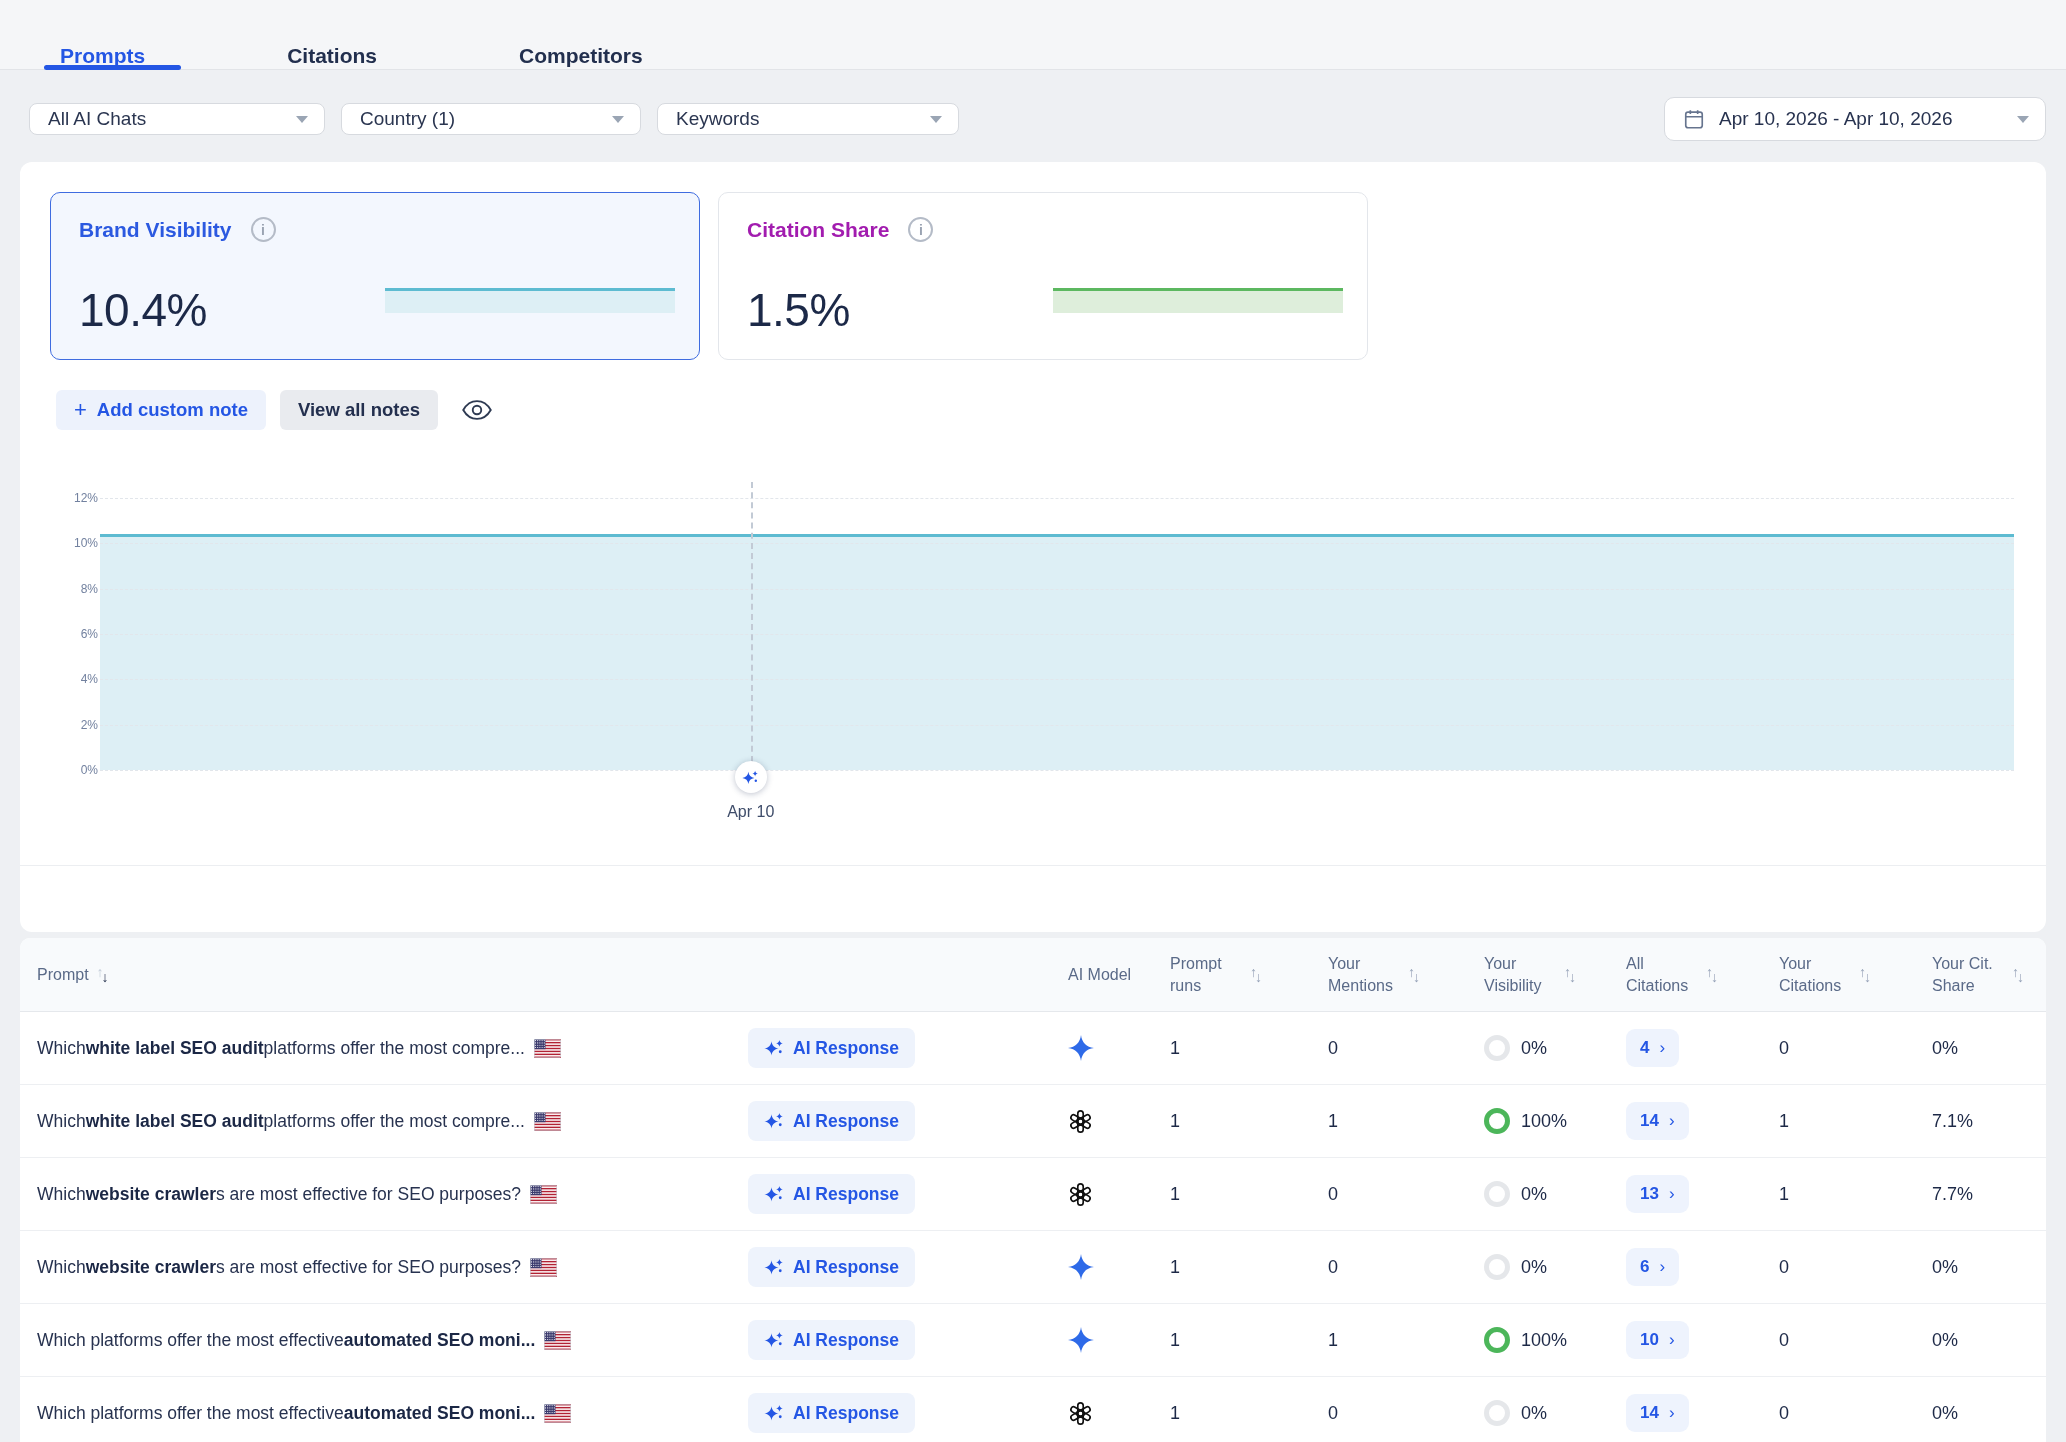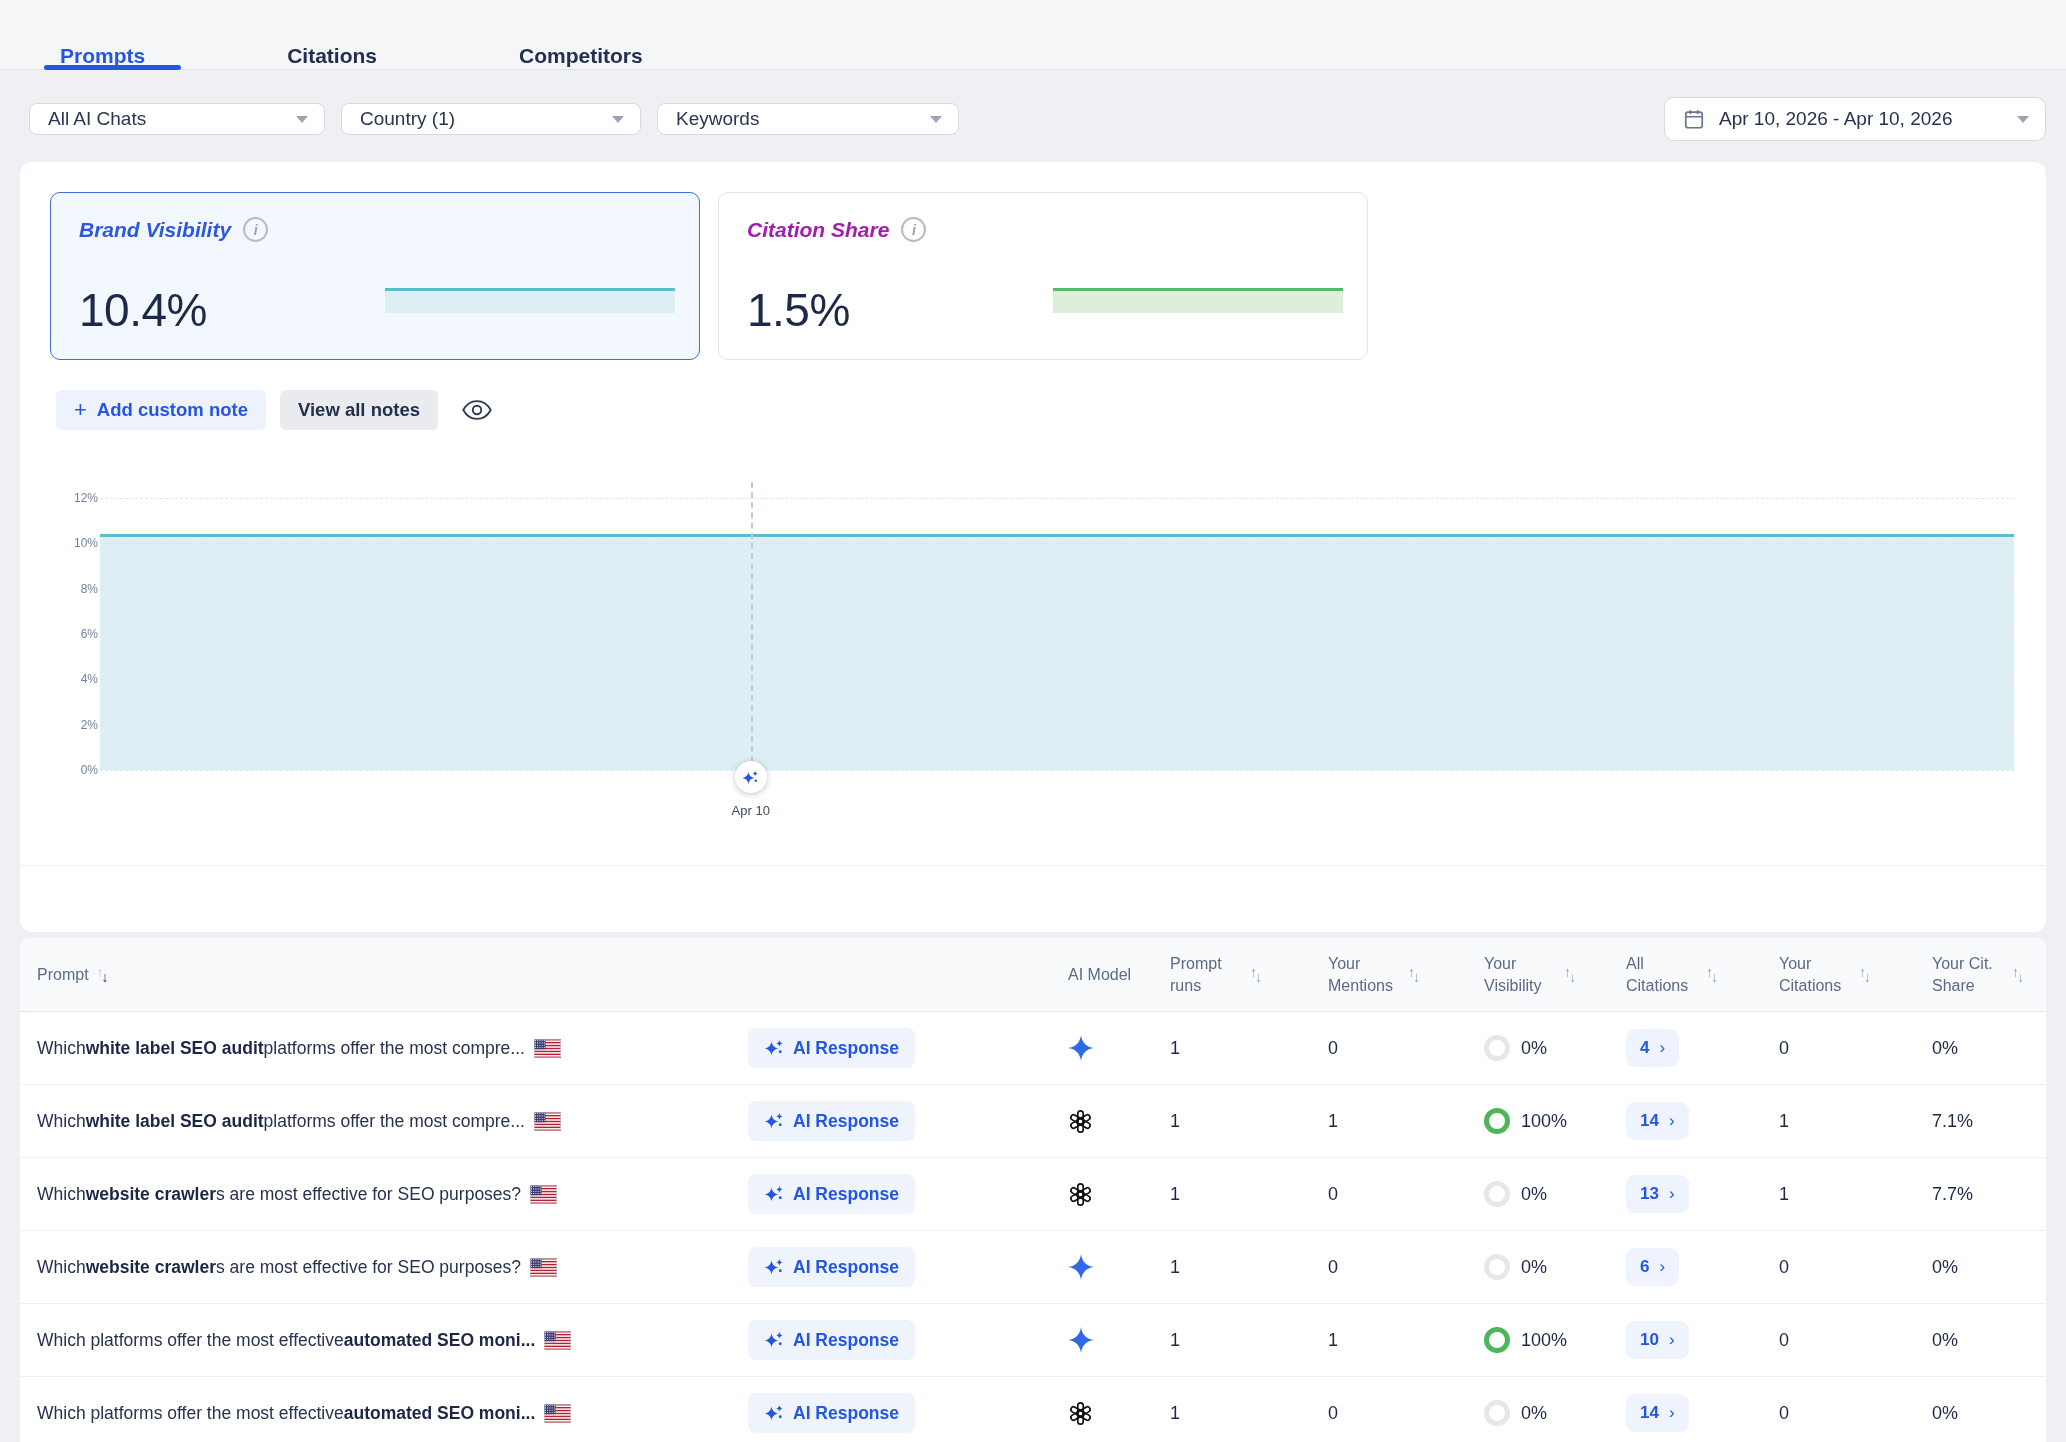--- a/index.html
+++ b/index.html
@@ -20,41 +20,41 @@
   .dd{height:32px;background:#fff;border:1px solid #d7dadf;border-radius:8px;display:flex;align-items:center;justify-content:space-between;padding:0 16px 0 18px;font-size:19px;color:#2a3550;cursor:pointer;}
   .dd1{width:296px}.dd2{width:300px}.dd3{width:302px}
   .datepicker{margin-left:auto;width:382px;height:44px;background:#fff;border:1px solid #d7dadf;border-radius:10px;display:flex;align-items:center;gap:14px;padding:0 16px 0 18px;font-size:19px;color:#27324f;cursor:pointer;}
   .datepicker .caret{margin-left:auto;}
   .caret{width:0;height:0;border-left:6px solid transparent;border-right:6px solid transparent;border-top:7px solid #9aa5b4;flex-shrink:0;}
   
   .panel1{position:absolute;left:20px;right:20px;top:162px;height:770px;background:#fff;border-radius:12px;}
   .card{position:absolute;top:30px;width:650px;height:168px;border-radius:10px;cursor:pointer;}
   .card.sel{left:30px;background:#f3f7fe;border:1.5px solid #3f6ce0;}
   .card.plain{left:698px;background:#fff;border:1px solid #e3e6eb;}
-  .card .title-row{position:absolute;top:24px;left:28px;display:flex;align-items:center;gap:12px;font-style:italic;}
+  .card .title-row{position:absolute;top:24px;left:28px;display:flex;align-items:center;gap:19px;}
   .card .title{font-size:21px;font-weight:600;color:#a21caf;}
   .card.sel .title{color:#2b59e0;}
   .info{width:25px;height:25px;border:2px solid #b4bbc7;border-radius:50%;color:#9aa3b2;font-size:14px;font-weight:600;display:flex;align-items:center;justify-content:center;cursor:pointer;flex-shrink:0;}
   .card .value{position:absolute;left:28px;bottom:22px;font-size:46px;font-weight:500;color:#1c2948;letter-spacing:-.5px;}
   .spark{position:absolute;right:24px;bottom:46px;width:290px;height:25px;}
   
   .notes-row{position:absolute;top:228px;left:36px;display:flex;align-items:center;gap:14px;}
   .btn{height:40px;border:none;border-radius:6px;display:inline-flex;align-items:center;gap:10px;padding:0 18px;font-size:18.5px;font-weight:600;cursor:pointer;font-family:inherit;}
   .btn-add{background:#edf2fc;color:#2456e4;}
   .btn-add .plus{font-size:22px;font-weight:400;line-height:1;}
   .btn-view{background:#e9ebef;color:#232f4e;}
   .eye-btn{background:none;border:none;cursor:pointer;margin-left:10px;display:flex;align-items:center;}
   
   .chart{position:absolute;top:320px;left:0;right:0;height:346px;}
   .ytick{position:absolute;left:20px;width:58px;text-align:right;font-size:12px;color:#72819f;}
   .gridline{position:absolute;left:80px;right:32px;border-top:1.5px dashed #e2e6eb;}
   .area{position:absolute;left:80px;right:32px;background:#ddeff5;border-top:3.5px solid #5dbbd1;}
   .vdash{position:absolute;width:0;border-left:2px dashed #c2cad5;top:0;}
   .marker{position:absolute;width:32px;height:32px;background:#fff;border-radius:50%;box-shadow:0 1px 6px rgba(25,39,80,.28);display:flex;align-items:center;justify-content:center;cursor:pointer;border:none;}
-  .xlabel{position:absolute;font-size:13px;color:#3f4d6a;transform:translateX(-50%);}
+  .xlabel{position:absolute;font-size:16px;color:#3f4d6a;transform:translateX(-50%);}
   .panel-divider{position:absolute;top:703px;left:0;right:0;border-top:1px solid #eceef1;}
   
   .panel2{position:absolute;left:20px;right:20px;top:938px;height:512px;background:#fff;border-radius:10px 10px 0 0;overflow:hidden;}
   .grid{display:grid;grid-template-columns:710px 330px 100px 145px 155px 150px 155px 150px minmax(0,1fr);align-items:center;}
   .grid > :nth-child(1){padding-left:17px}
   .grid > :nth-child(2){padding-left:18px}
   .grid > :nth-child(3){padding-left:8px}
   .grid > :nth-child(4){padding-left:10px}
   .grid > :nth-child(5){padding-left:23px}
   .grid > :nth-child(6){padding-left:24px}

